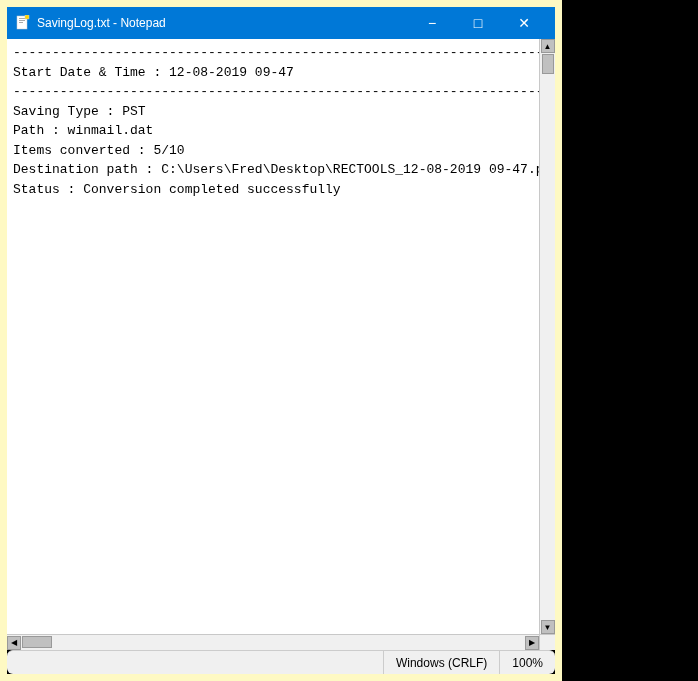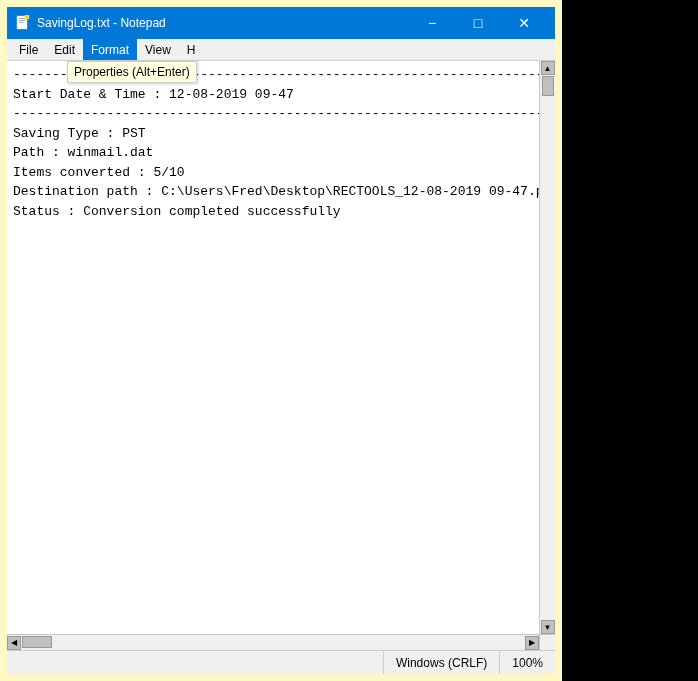--- a/index.html
+++ b/index.html
@@ -106,20 +106,21 @@
       line-height: 1.5;
     }
 
     .status-bar {
       background: #f0f0f0;
       height: 24px;
       display: flex;
       align-items: center;
       border-top: 1px solid #ccc;
       flex-shrink: 0;
+      border-radius: 6px;
     }
 
     .status-section {
       font-size: 12px;
       color: #000;
       padding: 0 12px;
       border-right: 1px solid #ccc;
       height: 100%;
       display: flex;
       align-items: center;
@@ -144,28 +145,20 @@
       <rect x="10" y="0" width="4" height="4" fill="#ffd700" stroke="#ccc" stroke-width="0.5"></rect>
     </svg>
     <span class="title-bar-text">SavingLog.txt - Notepad</span>
     <div class="title-bar-buttons">
       <button class="title-btn">−</button>
       <button class="title-btn">□</button>
       <button class="title-btn close">✕</button>
     </div>
   </div>
 
-  <div class="menu-bar">
-    <span class="menu-item">File</span>
-    <span class="menu-item">Edit</span>
-    <span class="menu-item active">Format</span>
-    <span class="menu-item">View</span>
-    <span class="menu-item">H</span>
-    <div class="tooltip">Properties (Alt+Enter)</div>
-  </div>
 
   <div class="editor-area" style="position: relative;">
     <div class="editor-content">--------------------------------------------------------------------------------
 Start Date &amp; Time : 12-08-2019 09-47
 --------------------------------------------------------------------------------
 Saving Type : PST
 Path : winmail.dat
 Items converted : 5/10
 Destination path : C:\Users\Fred\Desktop\RECTOOLS_12-08-2019 09-47.pst
 Status : Conversion completed successfully</div>

